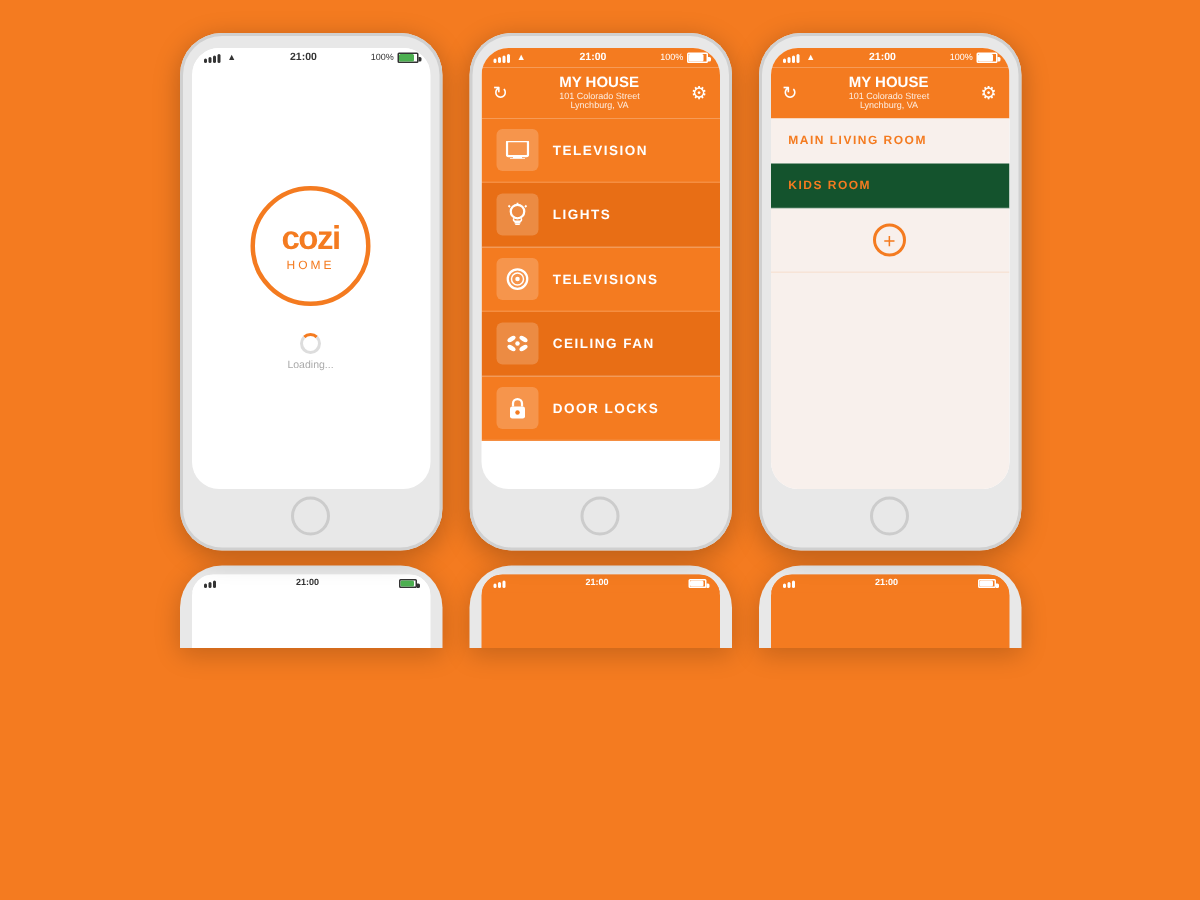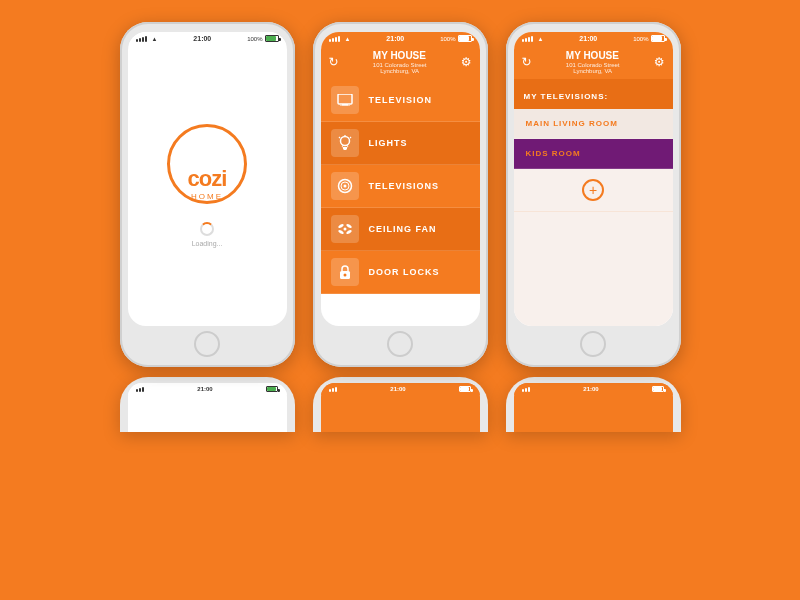--- a/index.html
+++ b/index.html
@@ -68,21 +68,21 @@
       align-items: center;
       justify-content: center;
     }
     .cozi-logo-circle {
       width: 80px; height: 80px;
       border: 3px solid #F47B20;
       border-radius: 50%;
       display: flex;
       flex-direction: column;
       align-items: center;
-      justify-content: flex-end;
+      justify-content: center;
     }
     .cozi-text {
       font-size: 22px;
       font-weight: bold;
       color: #F47B20;
       line-height: 1;
       letter-spacing: -1px;
     }
     .home-text {
       font-size: 8px;
@@ -377,27 +377,24 @@
           <span class="header-icon">↻</span>
           <div style="text-align:center;">
             <div class="header-title">MY HOUSE</div>
             <div class="header-subtitle">101 Colorado Street</div>
             <div class="header-subtitle">Lynchburg, VA</div>
           </div>
           <span class="header-icon">⚙</span>
         </div>
 
         <div class="tv-list">
-          <div style="background:#E86E15;padding:6px 10px;">
-            <span style="color:white;font-size:8px;font-weight:bold;letter-spacing:1px;">MY TELEVISIONS:</span>
-          </div>
           <div class="tv-item">
             <span class="tv-item-label">MAIN LIVING ROOM</span>
           </div>
-          <div class="tv-item" style="background:#701a75;">
+          <div class="tv-item" style="background:#14532d;">
             <span class="tv-item-label">KIDS ROOM</span>
           </div>
           <div class="tv-add-item">
             <div class="plus-circle">
               <span>+</span>
             </div>
           </div>
           <div style="flex:1;background:#F8F0EC;"></div>
         </div>
       </div>

